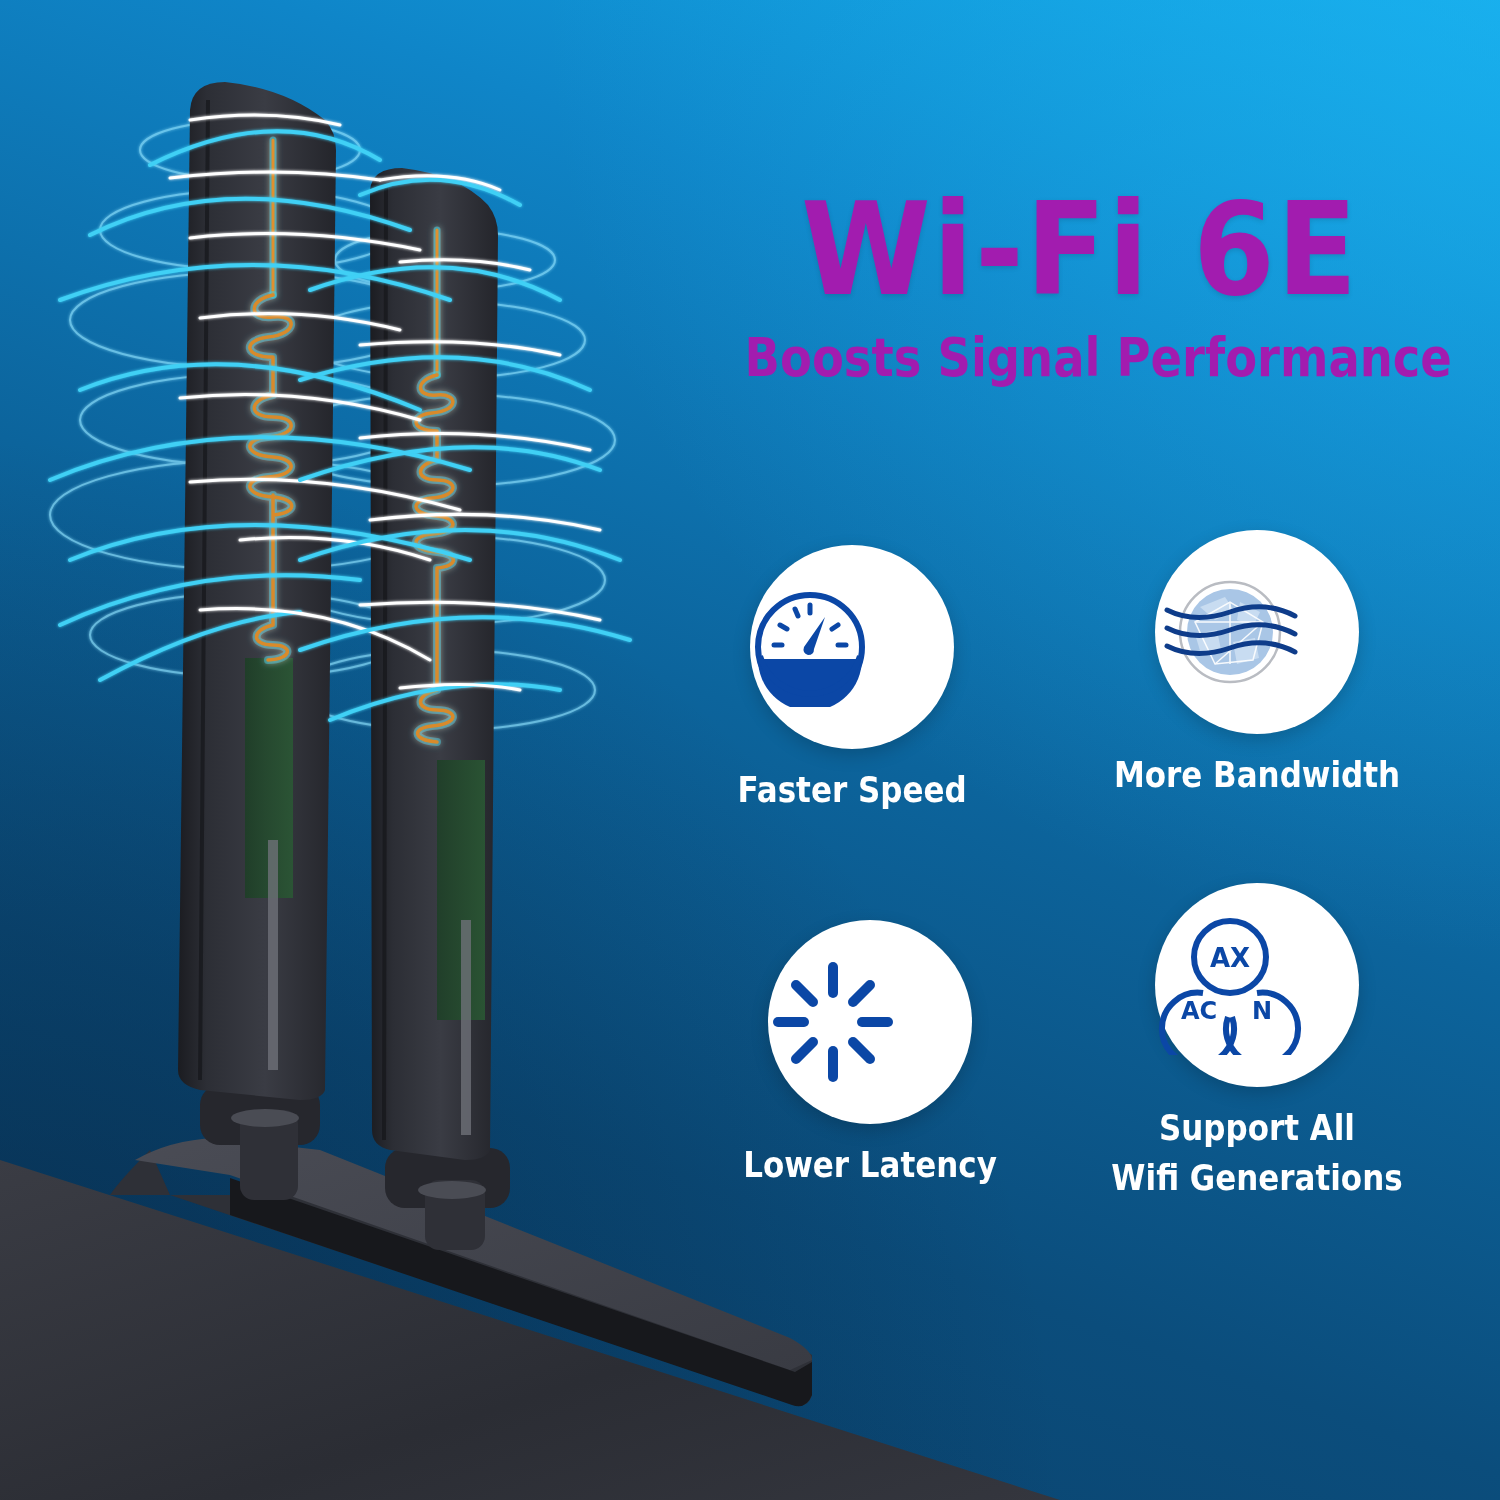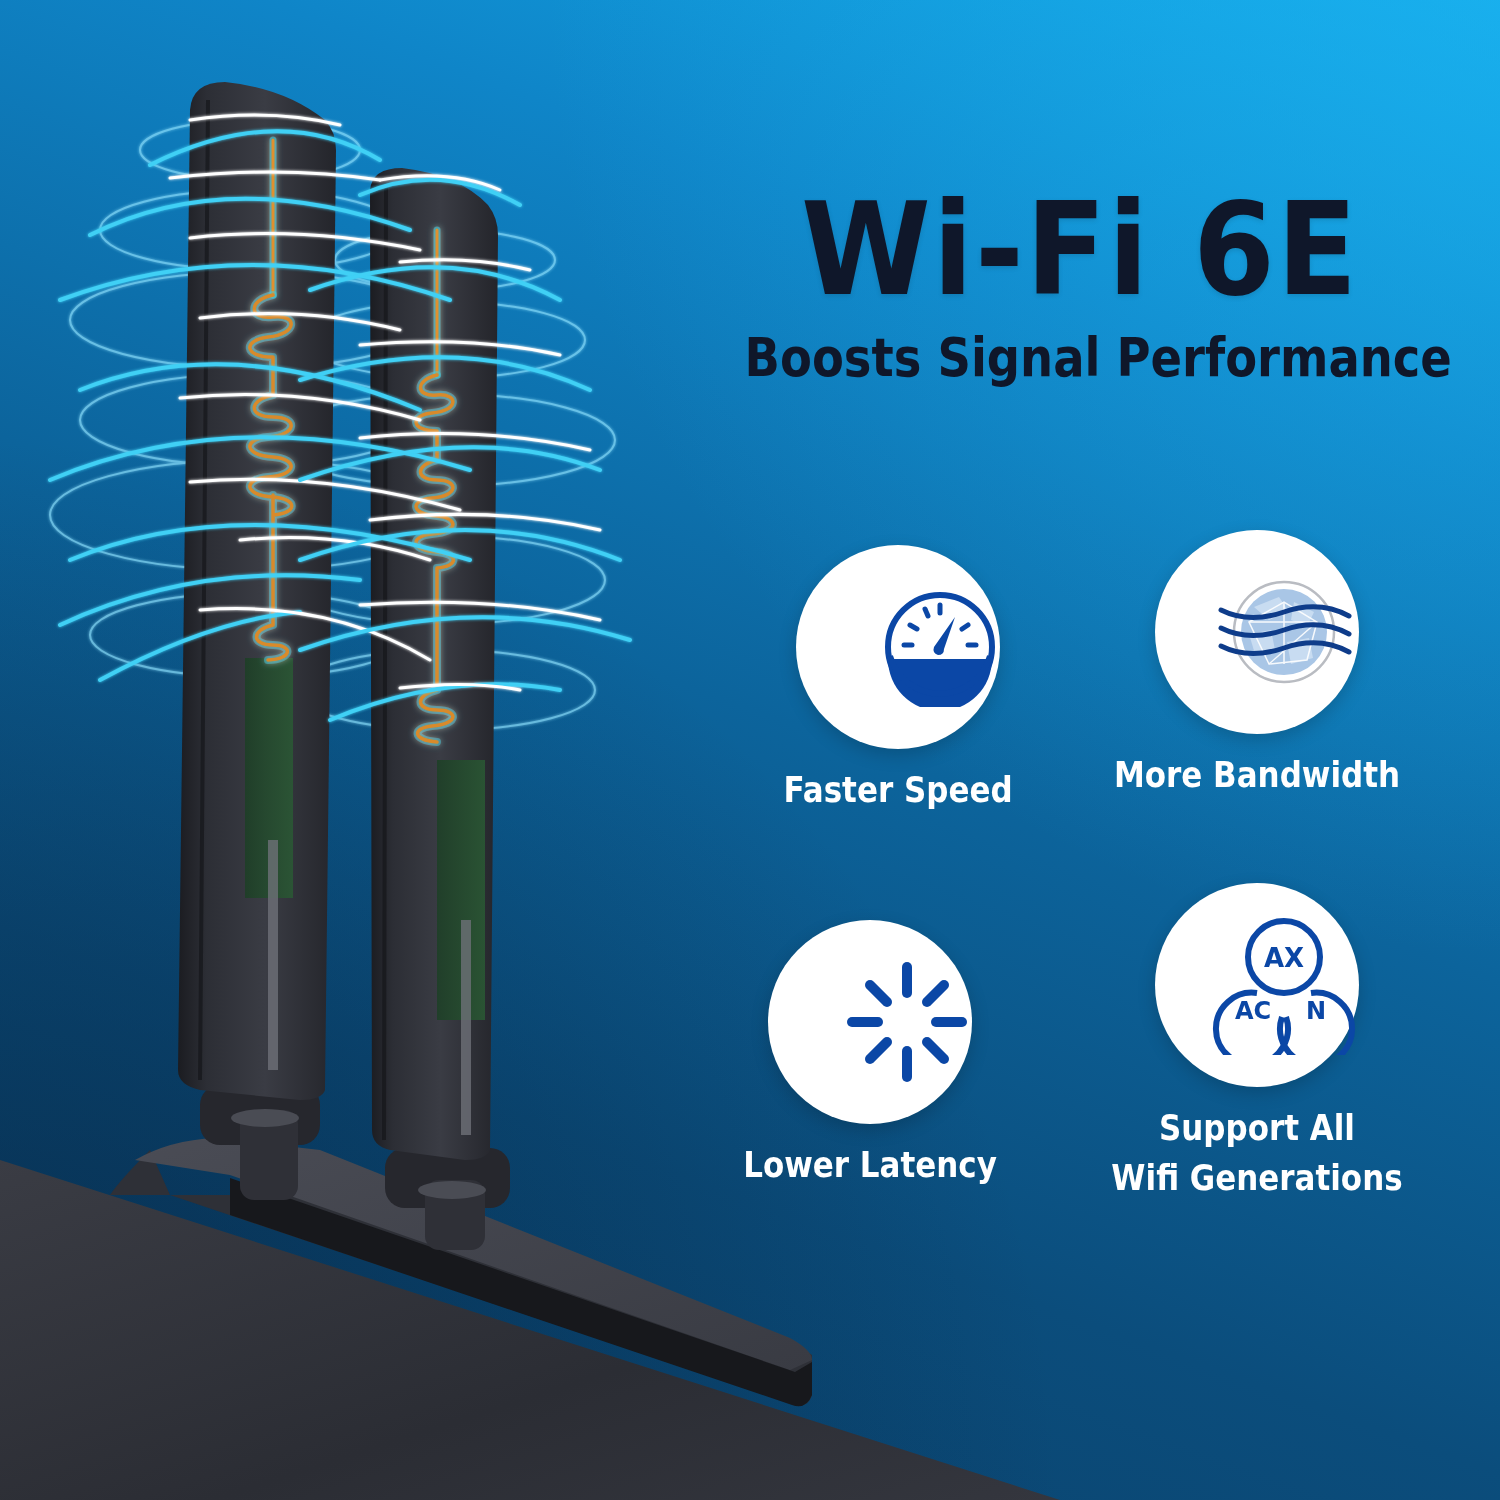--- a/index.html
+++ b/index.html
@@ -12,50 +12,50 @@
   .bg-vignette {
     position: absolute; inset: 0;
     background: radial-gradient(ellipse at 100% 0%, rgba(30,180,240,0.55) 0%, rgba(30,180,240,0) 45%),
                 radial-gradient(ellipse at 0% 100%, rgba(5,30,55,0.6) 0%, rgba(5,30,55,0) 50%);
     pointer-events: none;
   }
   .hero-art { position: absolute; left: 0; top: 0; width: 1500px; height: 1500px; }
 
   .headline {
     position: absolute; left: 690px; top: 180px; width: 780px;
-    text-align: center; color: #0f172a;
+    text-align: center; color: #a21caf;
   }
   .headline .title {
     font-family: "DejaVu Sans", sans-serif;
     font-weight: bold; font-size: 128px; letter-spacing: 2px; line-height: 140px;
     transform: scaleX(0.92); transform-origin: center;
     text-shadow: 0 2px 6px rgba(0,0,0,0.12);
   }
   .headline .subtitle {
     margin-top: 6px;
     font-family: "DejaVu Sans", sans-serif;
     font-weight: bold; font-size: 54px; line-height: 64px;
     transform: scaleX(0.86); transform-origin: center; white-space: nowrap;
   }
 
   .feature {
     position: absolute; width: 360px; text-align: center; color: #fff;
   }
   .feature .disc {
     width: 204px; height: 204px; border-radius: 50%; background: #ffffff;
-    margin: 0 auto; display: flex; align-items: center; justify-content: flex-end;
+    margin: 0 auto; display: flex; align-items: center; justify-content: flex-start;
     box-shadow: 0 6px 18px rgba(0,0,0,0.18);
   }
   .feature .label {
     margin-top: 16px;
     font-family: "DejaVu Sans", sans-serif; font-weight: bold;
     font-size: 36px; line-height: 50px;
     transform: scaleX(0.86); transform-origin: center; white-space: nowrap;
   }
-  .f1 { left: 718px; top: 545px; }
+  .f1 { left: 672px; top: 545px; }
   .f2 { left: 1077px; top: 530px; }
   .f3 { left: 690px; top: 920px; }
   .f4 { left: 1077px; top: 883px; }
 </style>
 </head>
 <body>
 
 <div class="bg-vignette"></div>
 
 <svg class="hero-art" viewBox="0 0 1500 1500" xmlns="http://www.w3.org/2000/svg">

